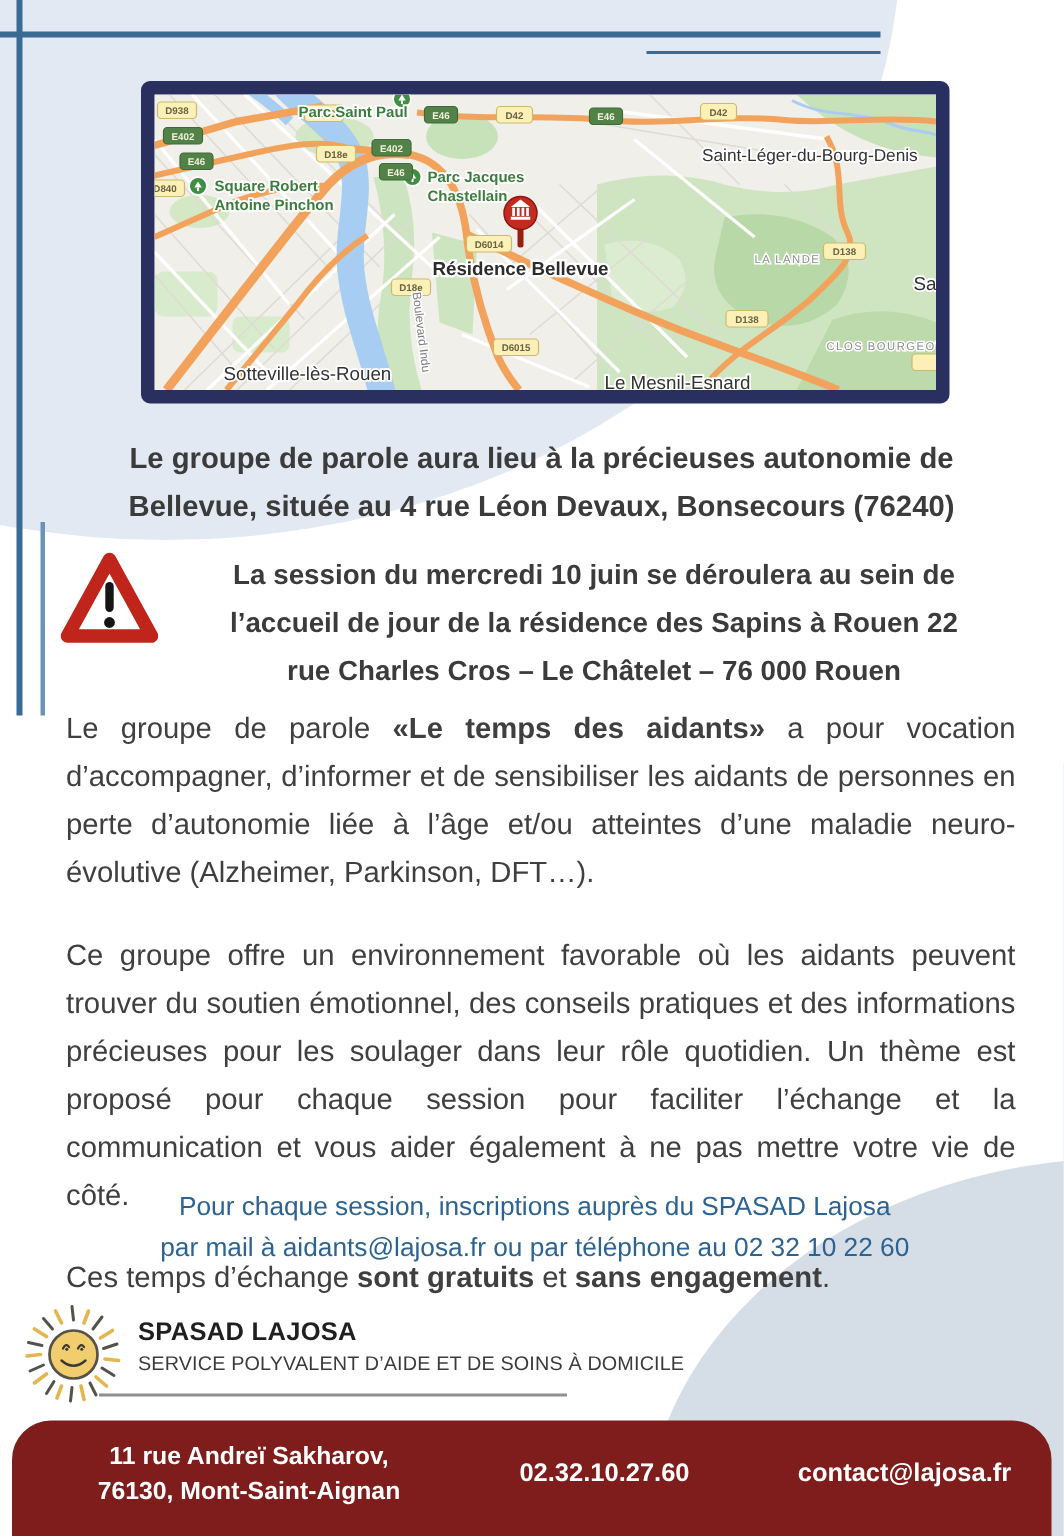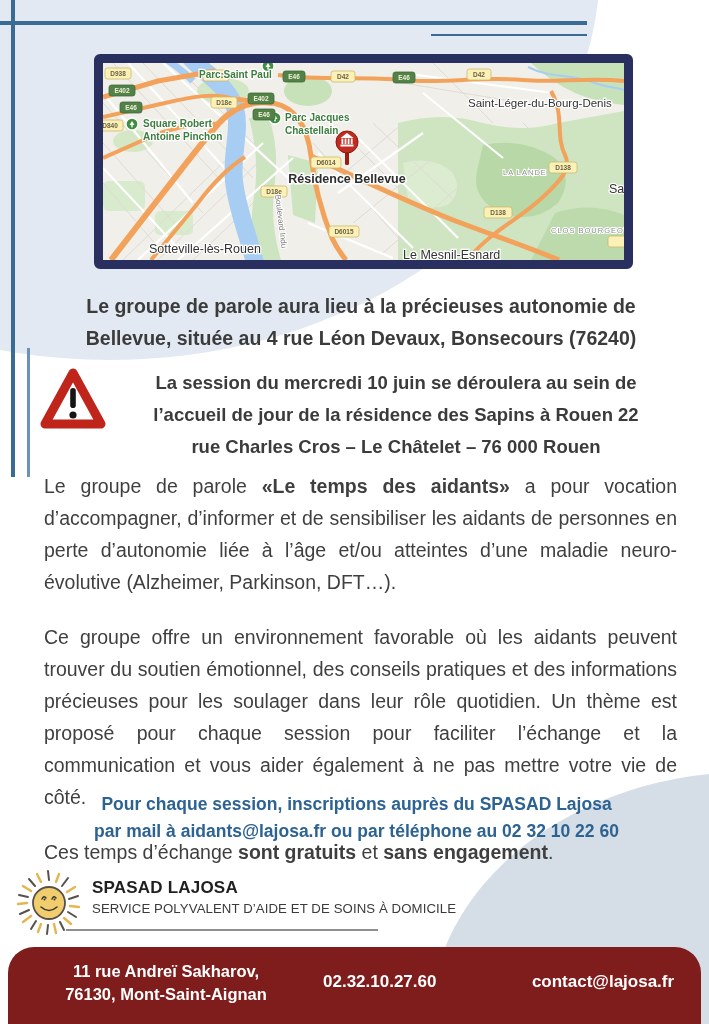--- a/index.html
+++ b/index.html
@@ -34,32 +34,32 @@
   .headline{position:absolute;left:58px;top:290px;width:606px;z-index:3;text-align:center;
     font-size:19.5px;line-height:32px;font-weight:bold;color:#3b3b3b;}
   .warning-icon{position:absolute;left:37px;top:365px;z-index:3;}
   .warning-text{position:absolute;left:112px;top:367px;width:568px;z-index:3;text-align:center;
     font-size:18.5px;line-height:32px;font-weight:bold;color:#3b3b3b;}
   .bodytext{position:absolute;left:44px;top:454px;width:633px;z-index:3;
     font-size:19.5px;line-height:32px;color:#3f3f3f;}
   .bodytext p{margin:16px 0 23px 0;text-align:justify;}
   .bodytext p.last{text-align:left;}
   .cta{position:absolute;left:44px;top:791px;width:625px;z-index:3;text-align:center;
-    font-size:17.5px;line-height:27px;font-weight:bold;color:#2d6392;}
+    font-size:17.5px;line-height:27px;font-weight:normal;color:#2d6392;}
   
   .logo-sun{position:absolute;left:12px;top:866px;z-index:3;}
   .logo-name{position:absolute;left:92px;top:878px;z-index:3;font-size:17px;font-weight:bold;color:#1f1f1f;letter-spacing:0.2px;}
   .logo-sub{position:absolute;left:92px;top:901px;z-index:3;font-size:13.2px;color:#3b3b3b;letter-spacing:0.1px;}
   .logo-underline{position:absolute;left:66px;top:929px;width:312px;height:2px;background:#8f8f8f;z-index:3;}
   
   .footer{position:absolute;left:8px;top:947px;width:693px;height:77px;background:#7f1d1d;
     border-radius:26px 26px 0 0;z-index:4;color:#ffffff;font-weight:bold;}
   .footer .address{position:absolute;left:28px;top:13px;width:260px;text-align:center;
     font-size:16.5px;line-height:23px;}
-  .footer .phone{position:absolute;left:315px;top:25px;width:160px;font-size:17px;}
+  .footer .phone{position:absolute;left:315px;top:25px;width:160px;text-align:center;font-size:17px;}
   .footer .email{position:absolute;left:495px;top:25px;width:200px;text-align:center;font-size:17px;}
 </style>
 </head>
 <body>
 
 <div class="decor-circle"></div>
 <div class="decor-bottom"></div>
 <div class="line-v1"></div>
 <div class="line-h1"></div>
 <div class="line-h2"></div>

